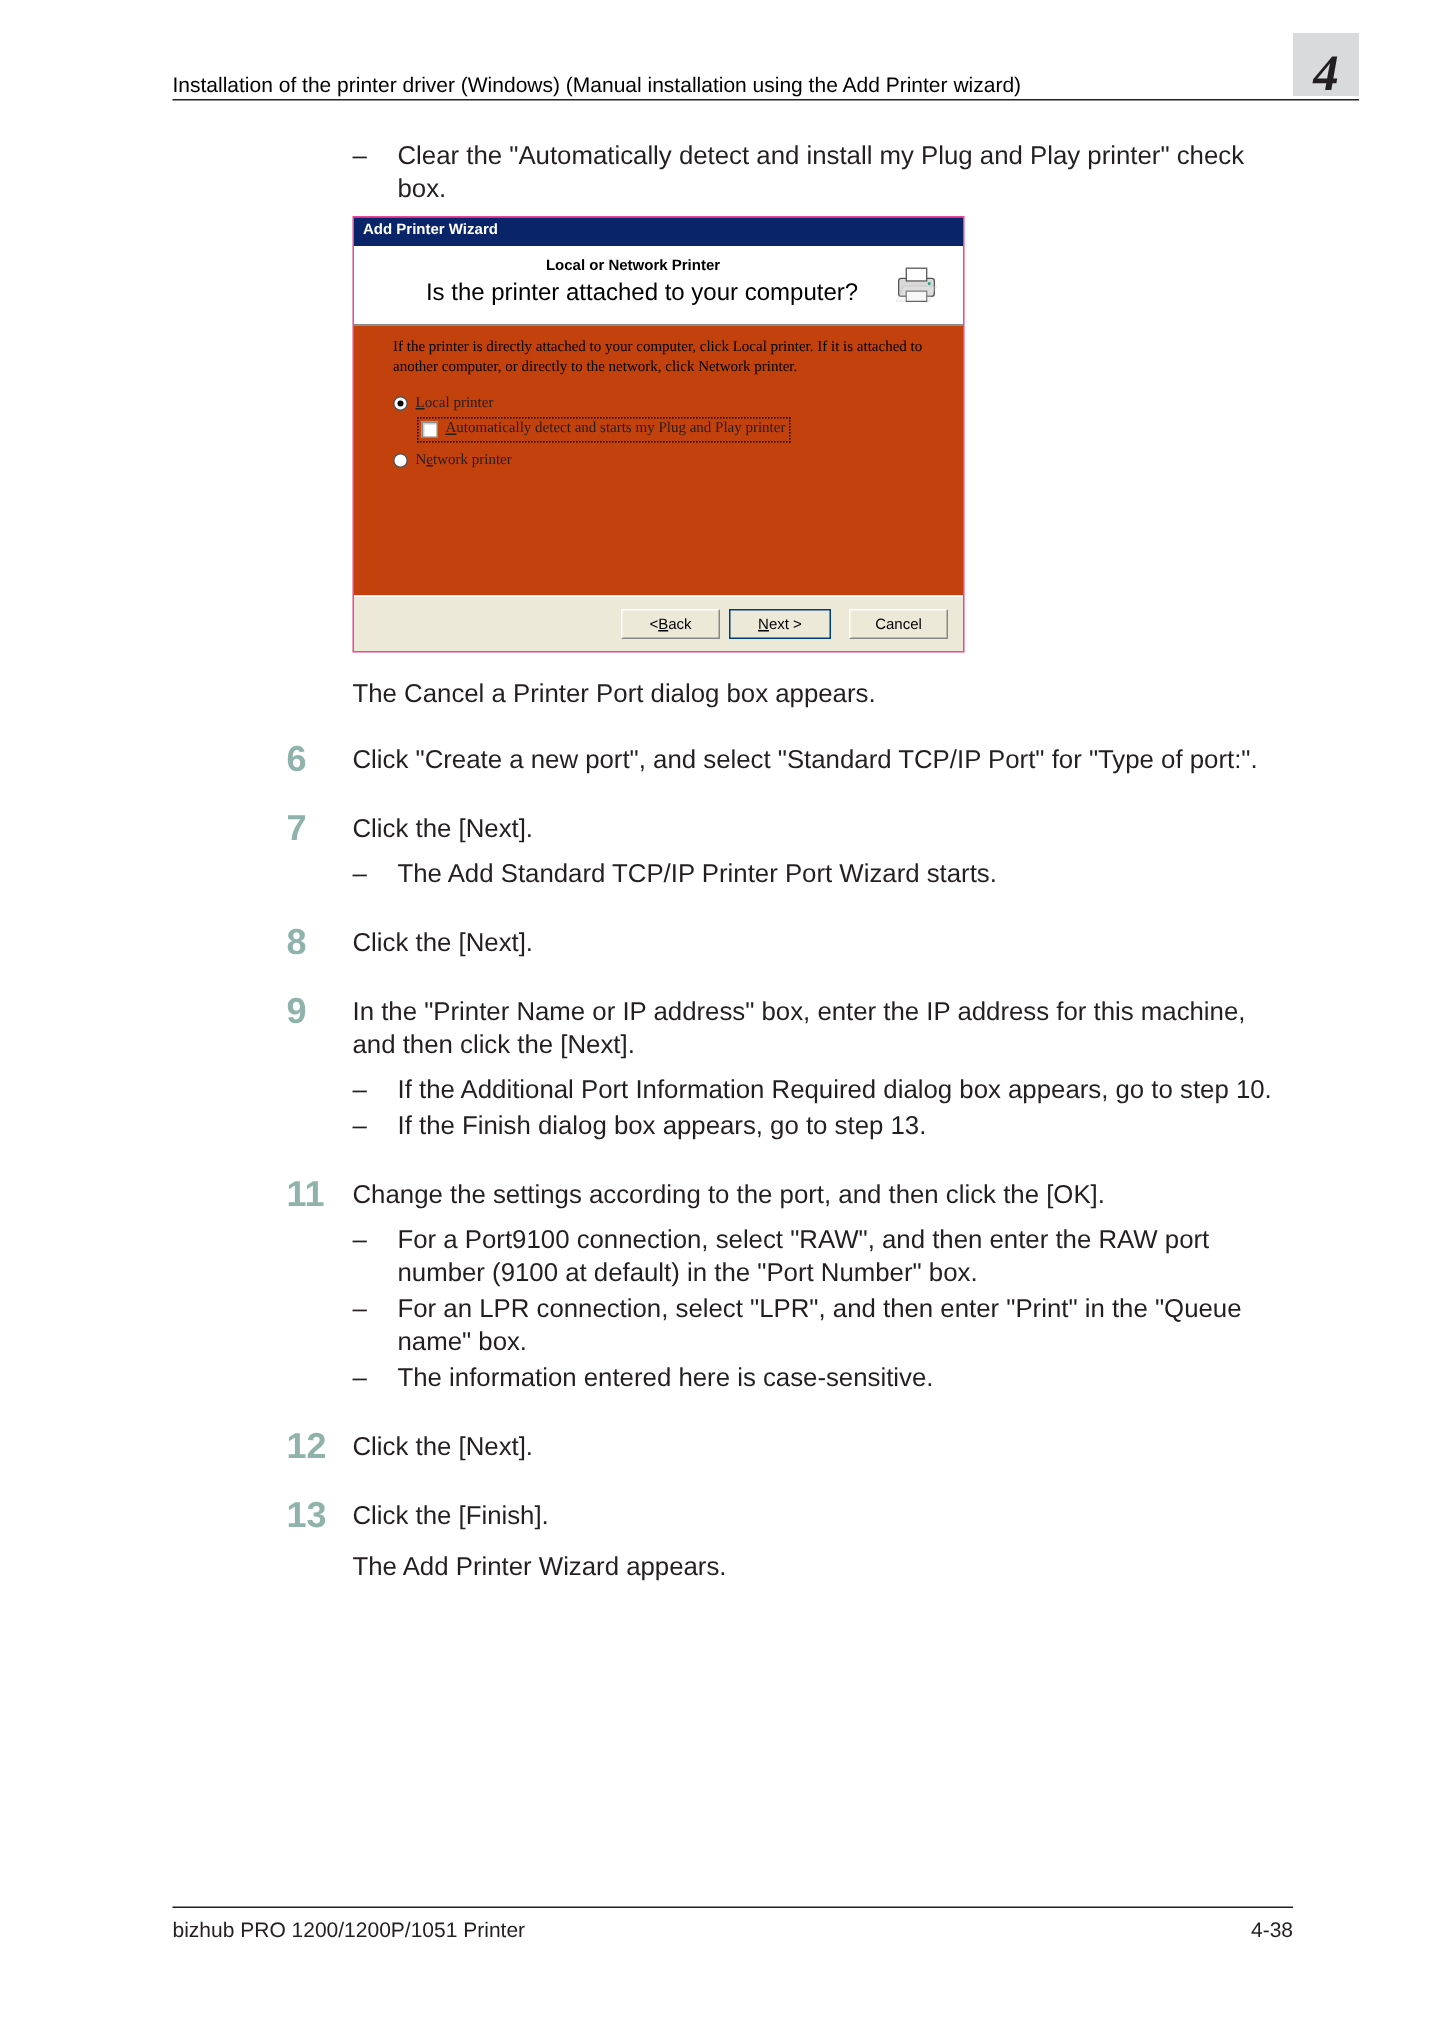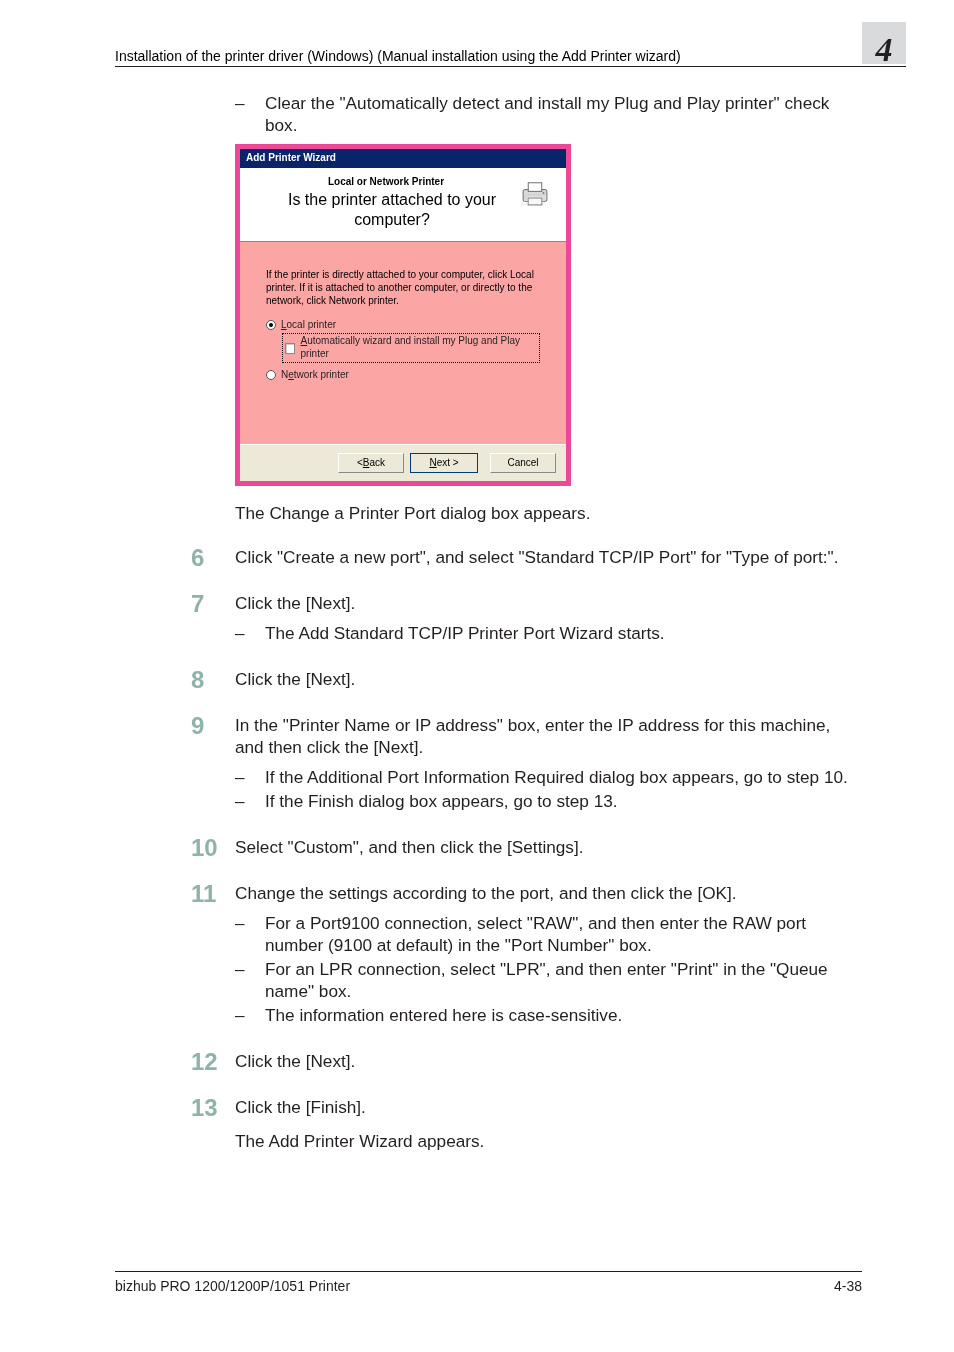--- a/index.html
+++ b/index.html
@@ -59,24 +59,24 @@
     .bullet-block {
       display: flex;
       margin-bottom: 8px;
     }
     .bullet-dash {
       width: 30px;
       flex-shrink: 0;
     }
     .bullet-text { flex: 1; }
     .wizard {
-      width: 336px;
+      width: 408px;
       margin-top: 6px;
       margin-bottom: 16px;
-      border: 5px solid #ec4899;
+      border: 1px solid #ec4899;
       font-family: Tahoma, Arial, sans-serif;
       font-size: 10px;
       background: #ece9d8;
     }
     .wizard-titlebar {
       background: #0a246a;
       color: #fff;
       padding: 3px 6px;
       font-size: 10px;
       font-weight: bold;
@@ -103,23 +103,24 @@
       color: #000;
       margin-left: 12px;
       margin-top: 1px;
     }
     .wizard-icon {
       width: 34px;
       height: 34px;
       flex-shrink: 0;
     }
     .wizard-body {
-      background: #fca5a5;
-      padding: 26px 26px 60px 26px;
+      background: #c2410c;
+      padding: 8px 26px 60px 26px;
       min-height: 180px;
+      font-family: Liberation Serif, serif;
     }
     .wizard-hint {
       font-size: 10px;
       color: #000;
       line-height: 1.3;
       margin-bottom: 12px;
     }
     .radio-row {
       display: flex;
       align-items: center;
@@ -255,21 +256,21 @@
 
       <div class="radio-row">
         <span class="radio-circle">
             <span class="radio-dot"></span>
           </span>
         <span class="radio-label"><span class="ul">L</span><span>ocal printer</span></span>
       </div>
 
       <div class="checkbox-row">
         <span class="checkbox-sq"></span>
-        <span class="radio-label"><span class="ul">A</span><span>utomatically wizard and install my Plug and Play printer</span></span>
+        <span class="radio-label"><span class="ul">A</span><span>utomatically detect and starts my Plug and Play printer</span></span>
       </div>
 
       <div class="radio-row">
         <span class="radio-circle"></span>
         <span class="radio-label"><span>N</span><span class="ul">e</span><span>twork printer</span></span>
       </div>
     </div>
     <div class="wizard-footer">
       <button class="wiz-btn">
           <span>&lt; </span>
@@ -277,21 +278,21 @@
           <span>ack</span>
         </button>
       <button class="wiz-btn default">
           <span class="ul">N</span>
           <span>ext &gt;</span>
         </button>
       <button class="wiz-btn" style="margin-left:6px">Cancel</button>
     </div>
   </div>
 
-  <div class="body-para">The Change a Printer Port dialog box appears.</div>
+  <div class="body-para">The Cancel a Printer Port dialog box appears.</div>
 
   <div id="steps-container">
       <div class="step-block">
         <div class="step-num-col">
           <div class="step-num">6</div>
         </div>
         <div class="step-body">
           <div>Click "Create a new port", and select "Standard TCP/IP Port" for "Type of port:".</div>
         </div>
       </div>
@@ -326,28 +327,20 @@
           <div class="sub-list">
             <div class="sub-item">
               <span class="sub-dash">–</span>
               <span class="sub-text">If the Additional Port Information Required dialog box appears, go to step 10.</span>
             </div>
             <div class="sub-item">
               <span class="sub-dash">–</span>
               <span class="sub-text">If the Finish dialog box appears, go to step 13.</span>
             </div>
           </div>
-        </div>
-      </div>
-      <div class="step-block">
-        <div class="step-num-col">
-          <div class="step-num">10</div>
-        </div>
-        <div class="step-body">
-          <div>Select "Custom", and then click the [Settings].</div>
         </div>
       </div>
       <div class="step-block">
         <div class="step-num-col">
           <div class="step-num">11</div>
         </div>
         <div class="step-body">
           <div>Change the settings according to the port, and then click the [OK].</div>
           <div class="sub-list">
             <div class="sub-item">

